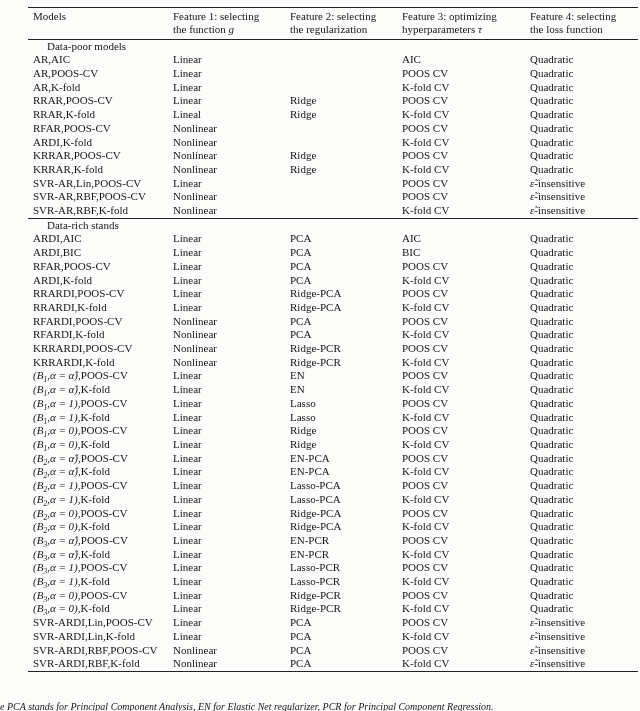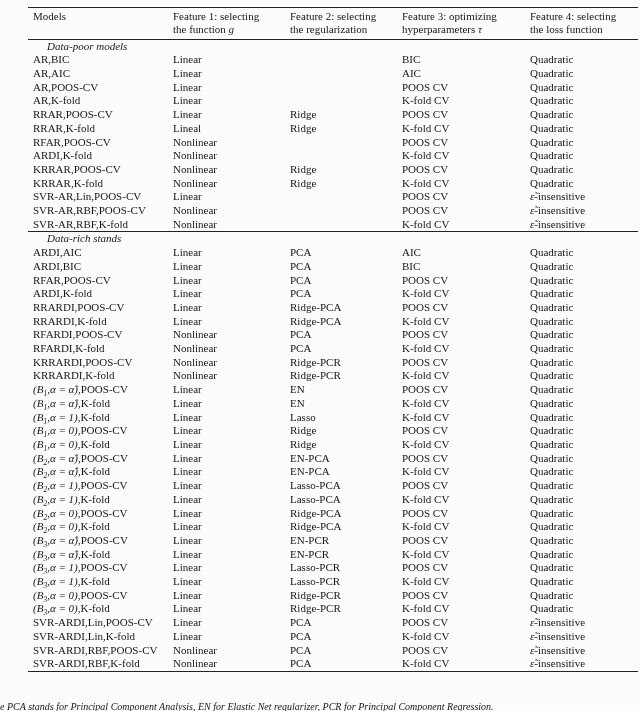--- a/index.html
+++ b/index.html
@@ -20,21 +20,21 @@
   thead tr { border-bottom: 1px solid #222; }
   th {
     font-weight: 400; text-align: left; vertical-align: top;
     font-size: 11px; line-height: 12.8px; padding: 2px 2px 3px 0;
   }
   td {
     font-size: 11px; line-height: 13.7px; padding: 0;
     vertical-align: top; white-space: nowrap; overflow: hidden;
   }
   th:first-child, td:first-child { padding-left: 5px; margin-left: 40px; }
-  tbody tr.section td { padding-left: 19px; font-style: italic; }
+  tbody tr.section td { padding-left: 19px; }
   tbody tr.section:not(:first-child) { border-top: 1px solid #222; }
   sub { font-size: 0.68em; line-height: 0; }
   .footnote {
     position: absolute; left: 0; top: 701px;
     font-style: italic; font-size: 10px; line-height: 12px; white-space: nowrap;
   }
 </style>
 </head>
 <body>
 
@@ -54,27 +54,20 @@
           <th>Feature 2: selecting<br>the regularization</th>
           <th>Feature 3: optimizing<br>hyperparameters <i>τ</i></th>
           <th>Feature 4: selecting<br>the loss function</th>
         </tr>
       </thead>
     <tbody>
         <tr class="section">
           <td colspan="5">Data-poor models</td>
         </tr>
         <tr>
-          <td>AR,BIC</td>
-          <td>Linear</td>
-          <td></td>
-          <td>BIC</td>
-          <td>Quadratic</td>
-        </tr>
-        <tr>
           <td>AR,AIC</td>
           <td>Linear</td>
           <td></td>
           <td>AIC</td>
           <td>Quadratic</td>
         </tr>
         <tr>
           <td>AR,POOS-CV</td>
           <td>Linear</td>
           <td></td>
@@ -229,20 +222,27 @@
           <td>Linear</td>
           <td>EN</td>
           <td>POOS CV</td>
           <td>Quadratic</td>
         </tr>
         <tr>
           <td><i>(B<sub>1</sub>,α = α̂)</i>,K-fold</td>
           <td>Linear</td>
           <td>EN</td>
           <td>K-fold CV</td>
+          <td>Quadratic</td>
+        </tr>
+        <tr>
+          <td><i>(B<sub>1</sub>,α = 1)</i>,POOS-CV</td>
+          <td>Linear</td>
+          <td>Lasso</td>
+          <td>POOS CV</td>
           <td>Quadratic</td>
         </tr>
         <tr>
           <td><i>(B<sub>1</sub>,α = 1)</i>,K-fold</td>
           <td>Linear</td>
           <td>Lasso</td>
           <td>K-fold CV</td>
           <td>Quadratic</td>
         </tr>
         <tr>

